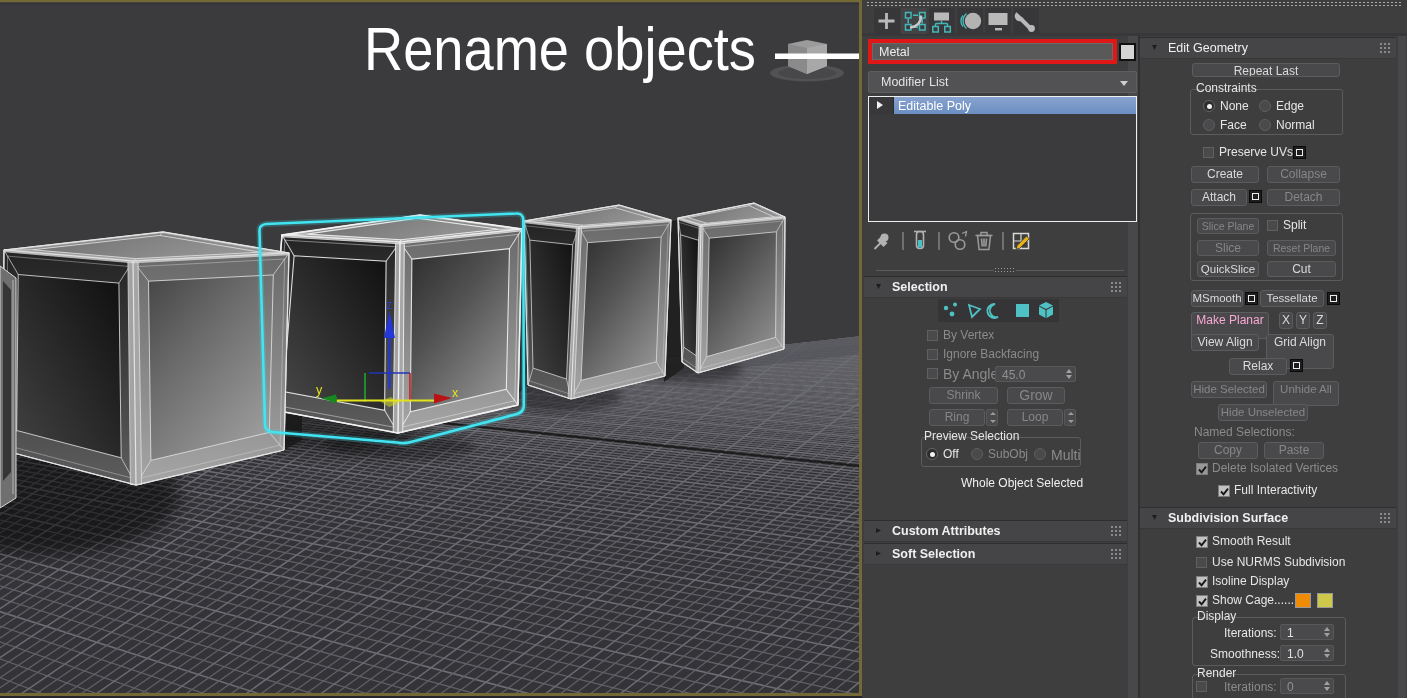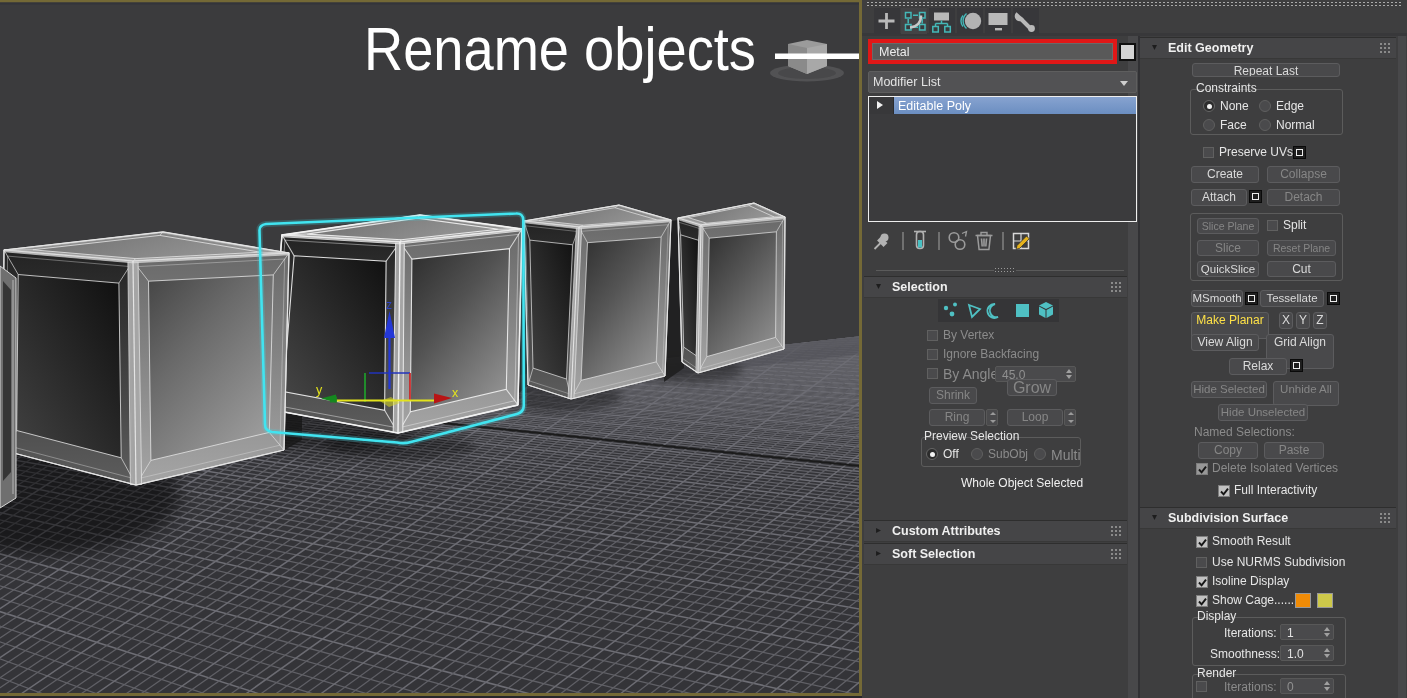--- a/index.html
+++ b/index.html
@@ -621,21 +621,21 @@
 <path d="M89 7.5a8.5 8.5 0 0 0 0 11" stroke="#44b8b8" stroke-width="1.4"></path>
 <rect x="114.5" y="5" width="19" height="12" fill="#b9b9b9"></rect>
 <rect x="121" y="20" width="7" height="2.4" fill="#b9b9b9"></rect>
 <path d="M146.5 10.5l9.5 9.5" stroke="#b9b9b9" stroke-width="4" stroke-linecap="round"></path>
 <path d="M142.5 4.2a5.2 5.2 0 1 0 7.6 7L146 7.5z" fill="#b9b9b9"></path>
 <circle cx="157.5" cy="20.5" r="3.4" fill="#b9b9b9"></circle>
 </g>
     </svg>
 <div style="position:absolute;left:868px;top:39px;width:249px;height:25px;background:#e01717"></div>
 <div style="position:absolute;left:872px;top:43px;width:241px;height:17px;background:#595959;border:1px solid #696969;color:#ededed;font-size:12.5px;line-height:16px;padding-left:6px">Metal</div>
-<div style="position:absolute;left:868px;top:71px;width:269px;height:22px;background:#525254;border:1px solid #5e5e5e;border-radius:2px;color:#e3e3e3;font-size:12.5px;line-height:21px;padding-left:4px">Modifier List<div style="position:absolute;right:8px;top:9px;width:0;height:0;border-left:4px solid transparent;border-right:4px solid transparent;border-top:5px solid #cfcfcf"></div></div>
+<div style="position:absolute;left:868px;top:71px;width:269px;height:22px;background:#525254;border:1px solid #5e5e5e;border-radius:2px;color:#e3e3e3;font-size:12.5px;line-height:21px;padding-left:12px">Modifier List<div style="position:absolute;right:8px;top:9px;width:0;height:0;border-left:4px solid transparent;border-right:4px solid transparent;border-top:5px solid #cfcfcf"></div></div>
 <div style="position:absolute;left:868px;top:96px;width:269px;height:126px;background:#3b3b3d;border:1px solid #eeeeee"></div>
 <div style="position:absolute;left:869px;top:97px;width:267px;height:17px;background:linear-gradient(#87a3d0,#6b8ec1)"></div>
 <div style="position:absolute;left:869px;top:97px;width:25px;height:17px;background:#38383a;border-right:1px solid #2a2a2c"></div>
 <div style="position:absolute;left:877px;top:101px;width:0;height:0;border-top:4.5px solid transparent;border-bottom:4.5px solid transparent;border-left:6.5px solid #f2f2f2"></div>
 <div style="position:absolute;left:898px;top:99px;font-size:12.5px;color:#ffffff">Editable Poly</div>
 <svg style="position:absolute;left:870px;top:228px" width="165" height="26" viewBox="0 0 165 26">
 <g fill="none" stroke="#b2b2b2" stroke-width="1.6">
 <path d="M4.5 21l6.5-6.5" stroke-width="1.8"></path>
 <path d="M9 10.5l6.5 6.5" stroke-width="5.5"></path>
 <circle cx="14.5" cy="9.5" r="4" fill="#b2b2b2" stroke="none"></circle>
@@ -691,22 +691,22 @@
         </g>
 </g>
     </svg>
 <div style="position:absolute;left:927px;top:330px;width:11px;height:11px;background:#4a4a4c;border:1px solid #606060"></div>
 <div style="position:absolute;left:943px;top:328px;font-size:12px;color:#8b8b8b;white-space:nowrap">By Vertex</div>
 <div style="position:absolute;left:927px;top:349px;width:11px;height:11px;background:#4a4a4c;border:1px solid #606060"></div>
 <div style="position:absolute;left:943px;top:347px;font-size:12px;color:#8b8b8b;white-space:nowrap">Ignore Backfacing</div>
 <div style="position:absolute;left:927px;top:368px;width:11px;height:11px;background:#4a4a4c;border:1px solid #606060"></div>
 <div style="position:absolute;left:943px;top:366px;font-size:14px;color:#8b8b8b;white-space:nowrap">By Angle:</div>
 <div style="position:absolute;left:995px;top:366px;width:81px;height:16px;background:#4a4a4c;border:1px solid #585858;border-radius:2px;color:#909090;font-size:12px;line-height:16px;padding-left:6px">45.0<div style="position:absolute;right:3px;top:2px;width:0;height:0;border-left:3.5px solid transparent;border-right:3.5px solid transparent;border-bottom:4px solid #a0a0a0"></div><div style="position:absolute;right:3px;bottom:2px;width:0;height:0;border-left:3.5px solid transparent;border-right:3.5px solid transparent;border-top:4px solid #a0a0a0"></div></div>
-<div class="btn" style="left:929px;top:387px;width:48px;height:17px;font-size:12px;color:#868686;line-height:15px">Shrink</div>
-<div class="btn" style="left:1007px;top:379px;width:50px;height:17px;font-size:16px;color:#868686;line-height:15px">Grow</div>
+<div class="btn" style="left:929px;top:387px;width:69px;height:17px;font-size:12px;color:#868686;line-height:15px">Shrink</div>
+<div class="btn" style="left:1007px;top:387px;width:58px;height:17px;font-size:14px;color:#868686;line-height:15px">Grow</div>
 <div class="btn" style="left:929px;top:409px;width:56px;height:17px;font-size:12px;color:#868686;line-height:15px">Ring</div>
 <div style="position:absolute;left:986px;top:409px;width:12px;height:17px;background:#4a4a4c;border:1px solid #585858;border-radius:2px">
       <div style="position:absolute;left:2.5px;top:2px;width:0;height:0;border-left:3px solid transparent;border-right:3px solid transparent;border-bottom:3.5px solid #9a9a9a"></div>
       <div style="position:absolute;left:2.5px;bottom:2px;width:0;height:0;border-left:3px solid transparent;border-right:3px solid transparent;border-top:3.5px solid #9a9a9a"></div>
     </div>
 <div class="btn" style="left:1007px;top:409px;width:56px;height:17px;font-size:12px;color:#868686;line-height:15px">Loop</div>
 <div style="position:absolute;left:1064px;top:409px;width:12px;height:17px;background:#4a4a4c;border:1px solid #585858;border-radius:2px">
       <div style="position:absolute;left:2.5px;top:2px;width:0;height:0;border-left:3px solid transparent;border-right:3px solid transparent;border-bottom:3.5px solid #9a9a9a"></div>
       <div style="position:absolute;left:2.5px;bottom:2px;width:0;height:0;border-left:3px solid transparent;border-right:3px solid transparent;border-top:3.5px solid #9a9a9a"></div>
     </div>
@@ -745,21 +745,21 @@
       <div style="position:absolute;left:0px;top:4px;width:2px;height:2px;background:#8a8a8a"></div>
       <div style="position:absolute;left:4px;top:4px;width:2px;height:2px;background:#8a8a8a"></div>
       <div style="position:absolute;left:8px;top:4px;width:2px;height:2px;background:#8a8a8a"></div>
       <div style="position:absolute;left:0px;top:8px;width:2px;height:2px;background:#8a8a8a"></div>
       <div style="position:absolute;left:4px;top:8px;width:2px;height:2px;background:#8a8a8a"></div>
       <div style="position:absolute;left:8px;top:8px;width:2px;height:2px;background:#8a8a8a"></div>
     </div>
 <div style="position:absolute;left:1119px;top:43px;width:17px;height:18px;background:#d4d4d4;border:2px solid #101010"></div>
 <div style="position:absolute;left:1140px;top:37px;width:256px;height:22px;background:#454547;border-top:1px solid #2e2e2e;border-bottom:1px solid #383838"></div>
 <div style="position:absolute;left:1152px;top:41px;font-size:10px;color:#1d1d1d">▾</div>
-<div style="position:absolute;left:1168px;top:41px;font-size:12.5px;font-weight:bold;color:#f0f0f0;white-space:nowrap">Edit Geometry</div>
+<div style="position:absolute;left:1168px;top:41px;font-size:12.5px;font-weight:normal;color:#f0f0f0;white-space:nowrap">Edit Geometry</div>
 <div style="position:absolute;left:1380px;top:43px;width:10px;height:10px">
       <div style="position:absolute;left:0px;top:0px;width:2px;height:2px;background:#8a8a8a"></div>
       <div style="position:absolute;left:4px;top:0px;width:2px;height:2px;background:#8a8a8a"></div>
       <div style="position:absolute;left:8px;top:0px;width:2px;height:2px;background:#8a8a8a"></div>
       <div style="position:absolute;left:0px;top:4px;width:2px;height:2px;background:#8a8a8a"></div>
       <div style="position:absolute;left:4px;top:4px;width:2px;height:2px;background:#8a8a8a"></div>
       <div style="position:absolute;left:8px;top:4px;width:2px;height:2px;background:#8a8a8a"></div>
       <div style="position:absolute;left:0px;top:8px;width:2px;height:2px;background:#8a8a8a"></div>
       <div style="position:absolute;left:4px;top:8px;width:2px;height:2px;background:#8a8a8a"></div>
       <div style="position:absolute;left:8px;top:8px;width:2px;height:2px;background:#8a8a8a"></div>
@@ -798,21 +798,21 @@
 <div class="btn" style="left:1197px;top:261px;width:62px;height:16px;font-size:11.5px;color:#dadada;line-height:14px">QuickSlice</div>
 <div class="btn" style="left:1267px;top:261px;width:69px;height:16px;font-size:12px;color:#dadada;line-height:14px">Cut</div>
 <div class="btn" style="left:1191px;top:290px;width:52px;height:17px;font-size:11.5px;color:#dadada;line-height:15px">MSmooth</div>
 <div style="position:absolute;left:1245px;top:292px;width:13px;height:13px;background:#1e1e1e;border:1px solid #0a0a0a">
       <div style="position:absolute;left:2px;top:2px;right:2px;bottom:2px;border:1.6px solid #ececec"></div>
     </div>
 <div class="btn" style="left:1260px;top:290px;width:64px;height:17px;font-size:11.5px;color:#dadada;line-height:15px">Tessellate</div>
 <div style="position:absolute;left:1327px;top:292px;width:13px;height:13px;background:#1e1e1e;border:1px solid #0a0a0a">
       <div style="position:absolute;left:2px;top:2px;right:2px;bottom:2px;border:1.6px solid #ececec"></div>
     </div>
-<div class="btn" style="left:1191px;top:312px;width:78px;height:27px;font-size:12px;color:#fde047;line-height:15px">Make Planar</div>
+<div class="btn" style="left:1191px;top:312px;width:78px;height:27px;font-size:12px;color:#f9a8d4;line-height:15px">Make Planar</div>
 <div class="btn" style="left:1279px;top:312px;width:14px;height:17px;font-size:12px;color:#dadada;line-height:15px">X</div>
 <div class="btn" style="left:1296px;top:312px;width:14px;height:17px;font-size:12px;color:#dadada;line-height:15px">Y</div>
 <div class="btn" style="left:1313px;top:312px;width:14px;height:17px;font-size:12px;color:#dadada;line-height:15px">Z</div>
 <div class="btn" style="left:1191px;top:334px;width:68px;height:17px;font-size:12px;color:#dadada;line-height:15px">View Align</div>
 <div class="btn" style="left:1266px;top:334px;width:68px;height:35px;font-size:12px;color:#dadada;line-height:15px">Grid Align</div>
 <div class="btn" style="left:1229px;top:358px;width:58px;height:17px;font-size:12px;color:#dadada;line-height:15px">Relax</div>
 <div style="position:absolute;left:1290px;top:359px;width:13px;height:13px;background:#1e1e1e;border:1px solid #0a0a0a">
       <div style="position:absolute;left:2px;top:2px;right:2px;bottom:2px;border:1.6px solid #ececec"></div>
     </div>
 <div class="btn" style="left:1191px;top:381px;width:76px;height:17px;font-size:11.5px;color:#868686;line-height:15px">Hide Selected</div>

